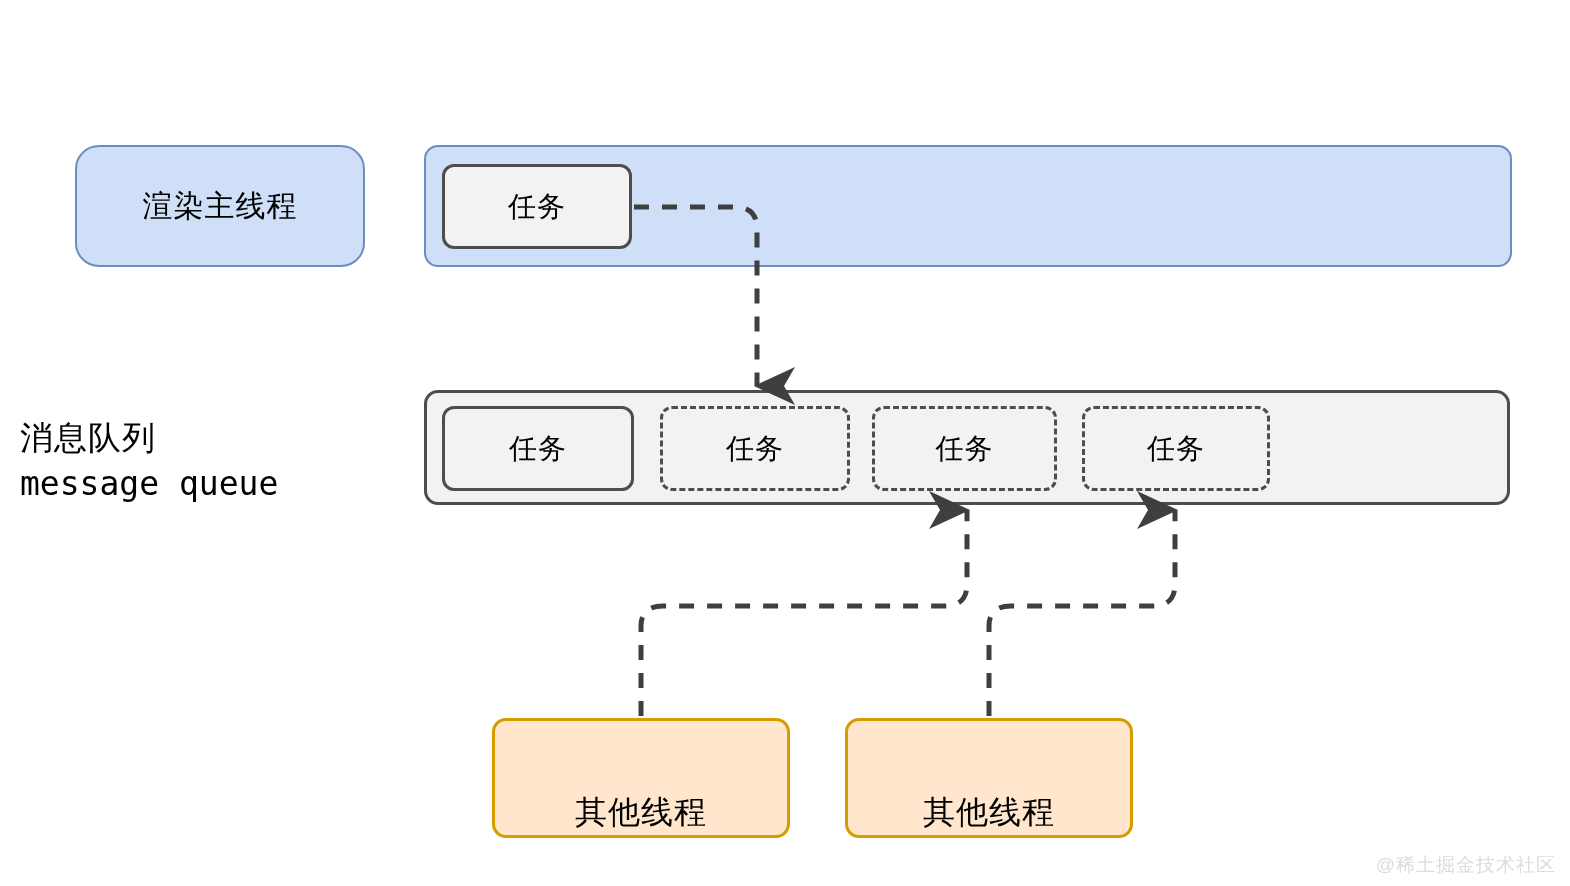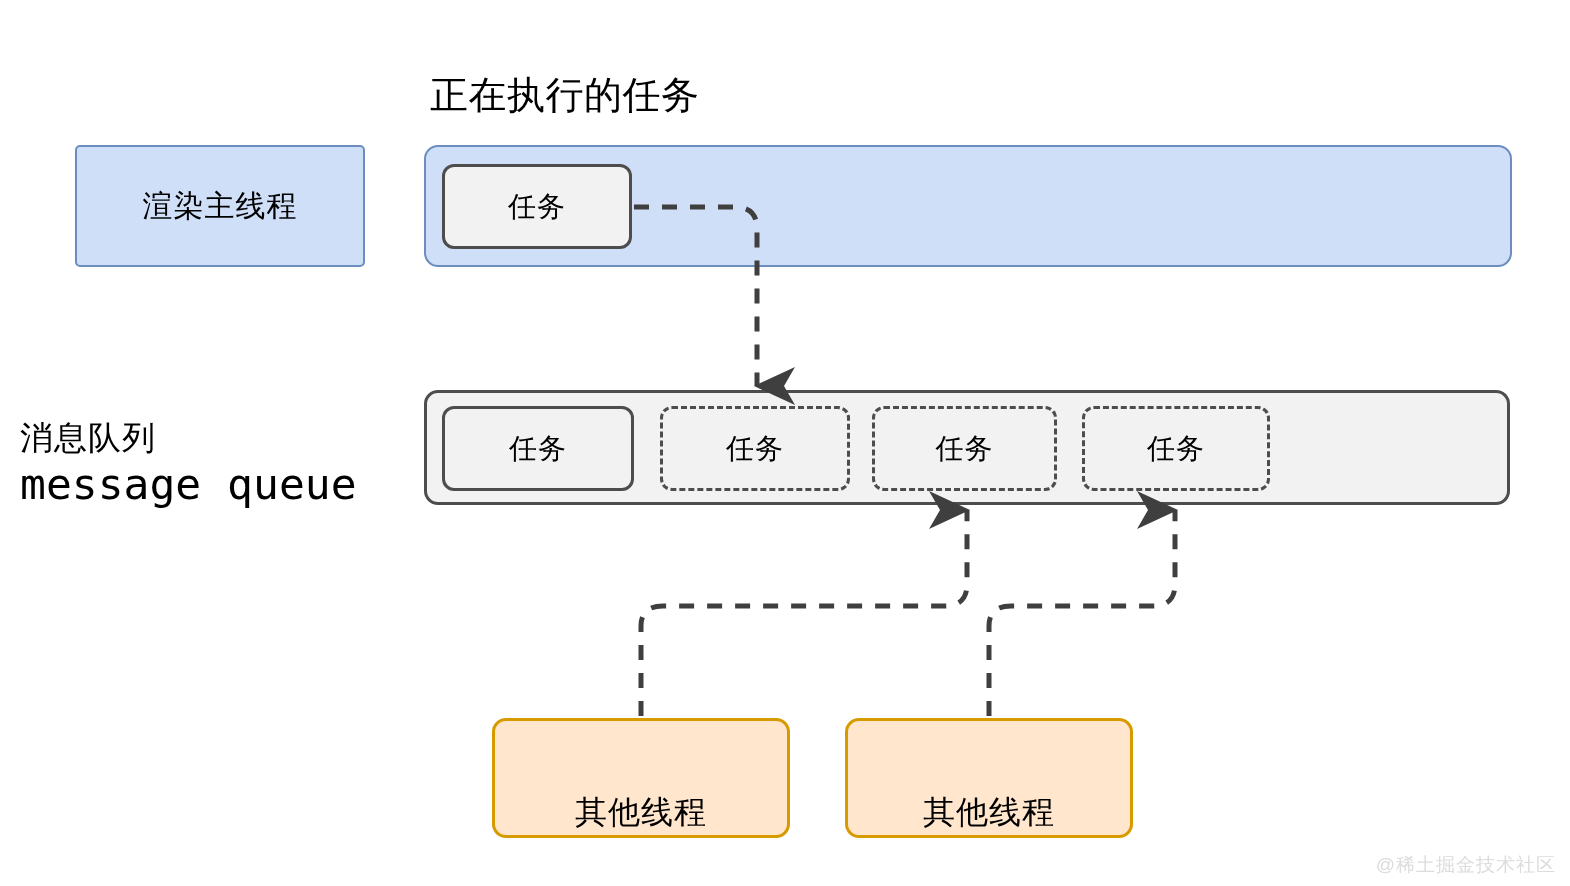--- a/index.html
+++ b/index.html
@@ -37,21 +37,21 @@
   }
 
   
   #label-render-main-thread {
     left: 75px;
     top: 145px;
     width: 290px;
     height: 122px;
     background: #cfdff7;
     border: 2px solid #6c8ebf;
-    border-radius: 5px;
+    border-radius: 24px;
     display: flex;
     align-items: center;
     justify-content: center;
     font-size: 30px;
     letter-spacing: 1px;
     color: #000;
   }
 
   #label-message-queue {
     left: 20px;
@@ -61,21 +61,21 @@
     line-height: 46px;
   }
   #label-message-queue .cn {
     display: block;
     font-size: 33px;
     letter-spacing: 1px;
   }
   #label-message-queue .en {
     display: block;
     font-family: "DejaVu Sans Mono", "Liberation Mono", monospace;
-    font-size: 43px;
+    font-size: 33px;
     letter-spacing: 0px;
   }
 
   
   #main-thread-bar {
     left: 424px;
     top: 145px;
     width: 1088px;
     height: 122px;
     background: #cfdff7;
@@ -167,21 +167,20 @@
     width: 1570px;
     height: 886px;
     pointer-events: none;
   }
 </style>
 </head>
 <body>
 
 <div id="canvas">
 
-  <div class="abs" id="title-running-task">正在执行的任务</div>
 
   <div class="abs" id="label-render-main-thread">
     <span>渲染主线程</span>
   </div>
 
   <div class="abs" id="main-thread-bar"></div>
 
   <div class="abs" id="task-executing">
     <span>任务</span>
   </div>

